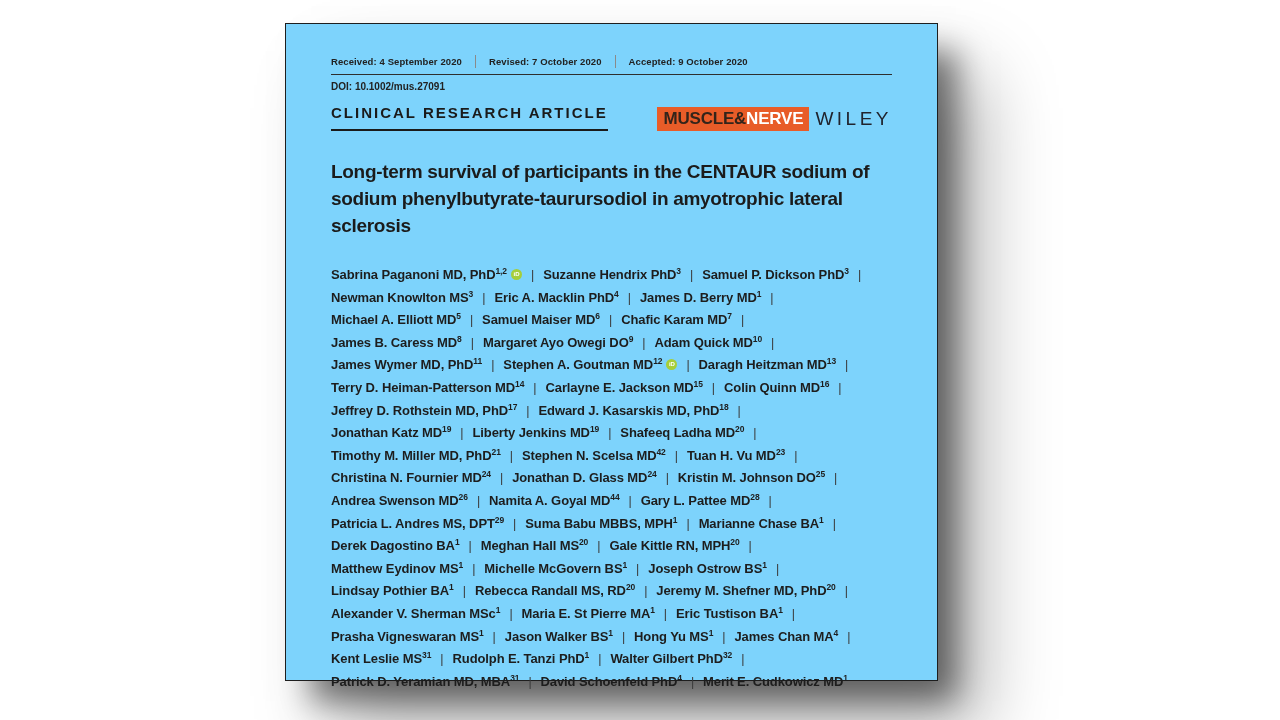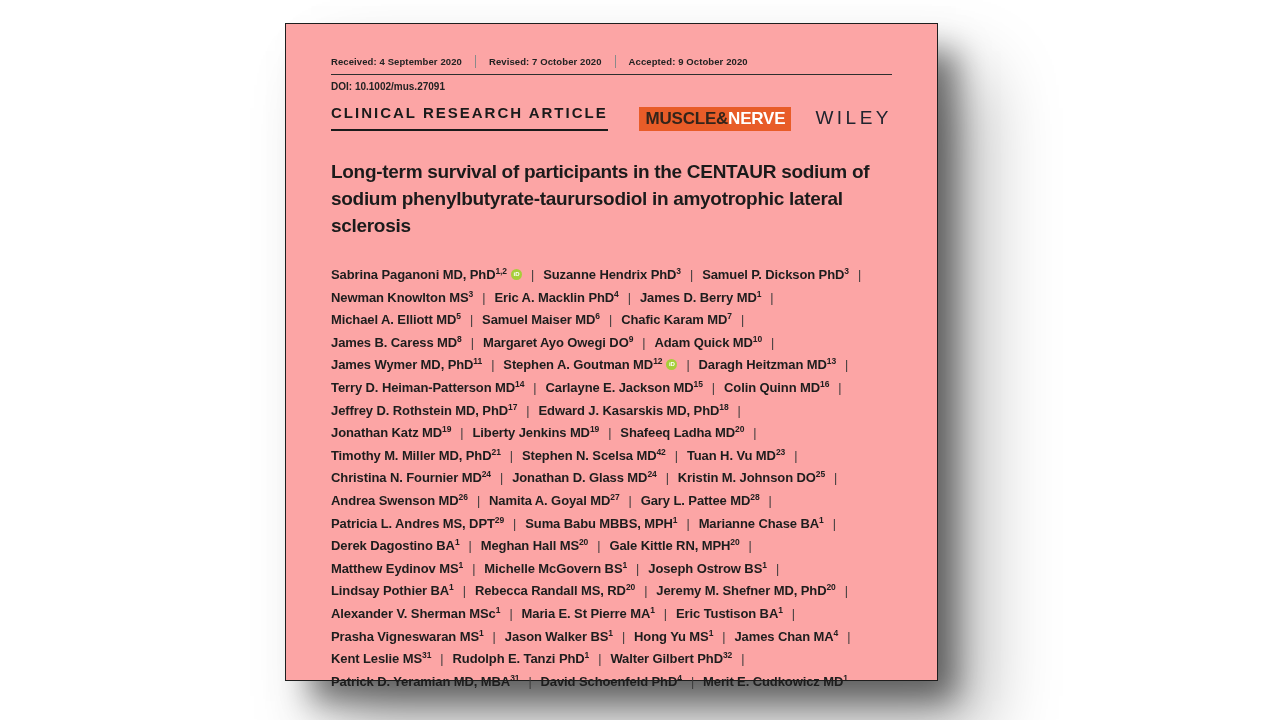--- a/index.html
+++ b/index.html
@@ -4,40 +4,40 @@
 <style>
   html,body{margin:0;padding:0;}
   body{
     width:1280px;height:720px;position:relative;overflow:hidden;
     background:#ffffff;
     font-family:"Liberation Sans","DejaVu Sans",sans-serif;
     color:#1c1c1c;
   }
   .sheet{
     position:absolute;left:285px;top:23px;width:653px;height:658px;
-    background:#fca5a5;border:1px solid #1e1e1e;box-sizing:border-box;
+    background:#7dd3fc;border:1px solid #1e1e1e;box-sizing:border-box;
     box-shadow:22px 24px 30px -4px rgba(0,0,0,0.50), 45px 50px 70px rgba(0,0,0,0.28);
     padding:31px 45px 0 45px;
   }
   .dates-row{
     display:flex;align-items:center;
     font-size:9.5px;font-weight:bold;color:#222;letter-spacing:0.1px;
     white-space:nowrap;
   }
   .vsep{display:inline-block;width:1px;height:13px;background:#8a8a8a;margin:0 13px;}
   .rule{border-top:1.5px solid #2e2e2e;margin-top:6px;}
   .doi{margin-top:6px;font-size:10px;font-weight:bold;color:#222;}
   .type-row{
     margin-top:12px;display:flex;justify-content:space-between;align-items:flex-end;
   }
   .article-type{
     font-size:15px;font-weight:bold;letter-spacing:2px;color:#1a1a1a;
     border-bottom:2px solid #1a1a1a;padding-bottom:8px;white-space:nowrap;
   }
-  .logos{display:flex;gap:24px;}
+  .logos{display:flex;align-items:center;gap:6px;}
   .mn-logo{
     display:inline-block;background:#E85C28;padding:3px 6px 4px 6px;
     font-size:17px;font-weight:bold;letter-spacing:-0.2px;line-height:1;white-space:nowrap;
   }
   .mn-dark{color:#33241a;}
   .mn-white{color:#ffffff;}
   .wiley{
     font-family:Liberation Sans, sans-serif;
     font-size:19px;letter-spacing:3.5px;color:#20242e;font-weight:500;white-space:nowrap;
   }
@@ -95,21 +95,21 @@
       <div class="author-line"><span>Sabrina Paganoni MD, PhD<sup>1,2</sup><span class="orcid">iD</span></span><span class="sep">|</span><span>Suzanne Hendrix PhD<sup>3</sup></span><span class="sep">|</span><span>Samuel P. Dickson PhD<sup>3</sup></span><span class="sep">|</span></div>
       <div class="author-line"><span>Newman Knowlton MS<sup>3</sup></span><span class="sep">|</span><span>Eric A. Macklin PhD<sup>4</sup></span><span class="sep">|</span><span>James D. Berry MD<sup>1</sup></span><span class="sep">|</span></div>
       <div class="author-line"><span>Michael A. Elliott MD<sup>5</sup></span><span class="sep">|</span><span>Samuel Maiser MD<sup>6</sup></span><span class="sep">|</span><span>Chafic Karam MD<sup>7</sup></span><span class="sep">|</span></div>
       <div class="author-line"><span>James B. Caress MD<sup>8</sup></span><span class="sep">|</span><span>Margaret Ayo Owegi DO<sup>9</sup></span><span class="sep">|</span><span>Adam Quick MD<sup>10</sup></span><span class="sep">|</span></div>
       <div class="author-line"><span>James Wymer MD, PhD<sup>11</sup></span><span class="sep">|</span><span>Stephen A. Goutman MD<sup>12</sup><span class="orcid">iD</span></span><span class="sep">|</span><span>Daragh Heitzman MD<sup>13</sup></span><span class="sep">|</span></div>
       <div class="author-line"><span>Terry D. Heiman-Patterson MD<sup>14</sup></span><span class="sep">|</span><span>Carlayne E. Jackson MD<sup>15</sup></span><span class="sep">|</span><span>Colin Quinn MD<sup>16</sup></span><span class="sep">|</span></div>
       <div class="author-line"><span>Jeffrey D. Rothstein MD, PhD<sup>17</sup></span><span class="sep">|</span><span>Edward J. Kasarskis MD, PhD<sup>18</sup></span><span class="sep">|</span></div>
       <div class="author-line"><span>Jonathan Katz MD<sup>19</sup></span><span class="sep">|</span><span>Liberty Jenkins MD<sup>19</sup></span><span class="sep">|</span><span>Shafeeq Ladha MD<sup>20</sup></span><span class="sep">|</span></div>
       <div class="author-line"><span>Timothy M. Miller MD, PhD<sup>21</sup></span><span class="sep">|</span><span>Stephen N. Scelsa MD<sup>42</sup></span><span class="sep">|</span><span>Tuan H. Vu MD<sup>23</sup></span><span class="sep">|</span></div>
       <div class="author-line"><span>Christina N. Fournier MD<sup>24</sup></span><span class="sep">|</span><span>Jonathan D. Glass MD<sup>24</sup></span><span class="sep">|</span><span>Kristin M. Johnson DO<sup>25</sup></span><span class="sep">|</span></div>
-      <div class="author-line"><span>Andrea Swenson MD<sup>26</sup></span><span class="sep">|</span><span>Namita A. Goyal MD<sup>27</sup></span><span class="sep">|</span><span>Gary L. Pattee MD<sup>28</sup></span><span class="sep">|</span></div>
+      <div class="author-line"><span>Andrea Swenson MD<sup>26</sup></span><span class="sep">|</span><span>Namita A. Goyal MD<sup>44</sup></span><span class="sep">|</span><span>Gary L. Pattee MD<sup>28</sup></span><span class="sep">|</span></div>
       <div class="author-line"><span>Patricia L. Andres MS, DPT<sup>29</sup></span><span class="sep">|</span><span>Suma Babu MBBS, MPH<sup>1</sup></span><span class="sep">|</span><span>Marianne Chase BA<sup>1</sup></span><span class="sep">|</span></div>
       <div class="author-line"><span>Derek Dagostino BA<sup>1</sup></span><span class="sep">|</span><span>Meghan Hall MS<sup>20</sup></span><span class="sep">|</span><span>Gale Kittle RN, MPH<sup>20</sup></span><span class="sep">|</span></div>
       <div class="author-line"><span>Matthew Eydinov MS<sup>1</sup></span><span class="sep">|</span><span>Michelle McGovern BS<sup>1</sup></span><span class="sep">|</span><span>Joseph Ostrow BS<sup>1</sup></span><span class="sep">|</span></div>
       <div class="author-line"><span>Lindsay Pothier BA<sup>1</sup></span><span class="sep">|</span><span>Rebecca Randall MS, RD<sup>20</sup></span><span class="sep">|</span><span>Jeremy M. Shefner MD, PhD<sup>20</sup></span><span class="sep">|</span></div>
       <div class="author-line"><span>Alexander V. Sherman MSc<sup>1</sup></span><span class="sep">|</span><span>Maria E. St Pierre MA<sup>1</sup></span><span class="sep">|</span><span>Eric Tustison BA<sup>1</sup></span><span class="sep">|</span></div>
       <div class="author-line"><span>Prasha Vigneswaran MS<sup>1</sup></span><span class="sep">|</span><span>Jason Walker BS<sup>1</sup></span><span class="sep">|</span><span>Hong Yu MS<sup>1</sup></span><span class="sep">|</span><span>James Chan MA<sup>4</sup></span><span class="sep">|</span></div>
       <div class="author-line"><span>Kent Leslie MS<sup>31</sup></span><span class="sep">|</span><span>Rudolph E. Tanzi PhD<sup>1</sup></span><span class="sep">|</span><span>Walter Gilbert PhD<sup>32</sup></span><span class="sep">|</span></div>
       <div class="author-line"><span>Patrick D. Yeramian MD, MBA<sup>31</sup></span><span class="sep">|</span><span>David Schoenfeld PhD<sup>4</sup></span><span class="sep">|</span><span>Merit E. Cudkowicz MD<sup>1</sup></span></div>
     </div>
 

